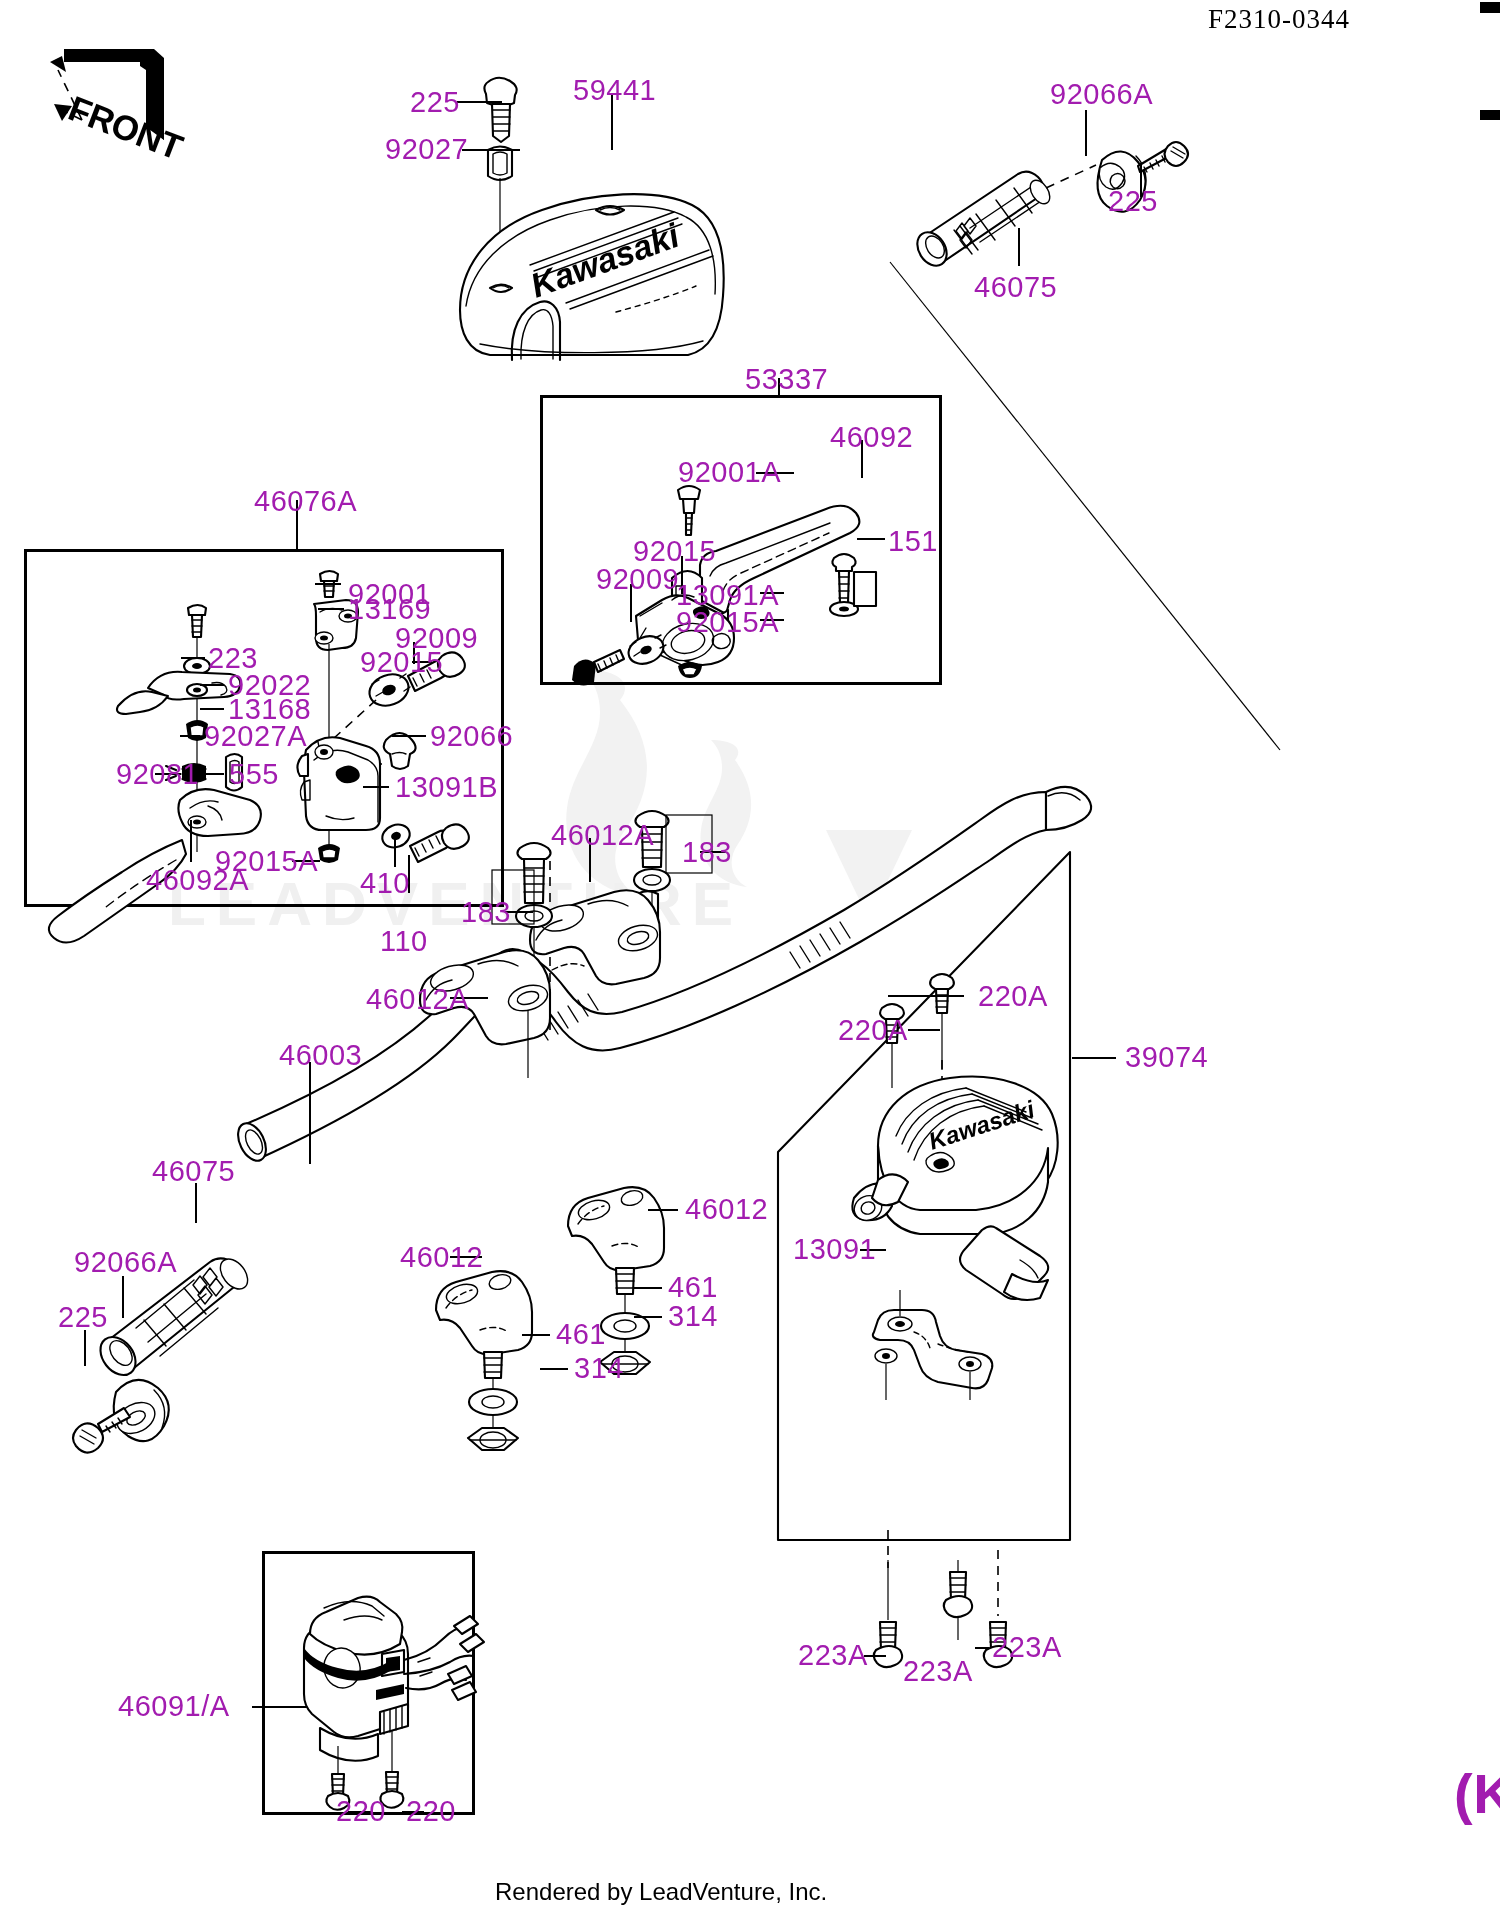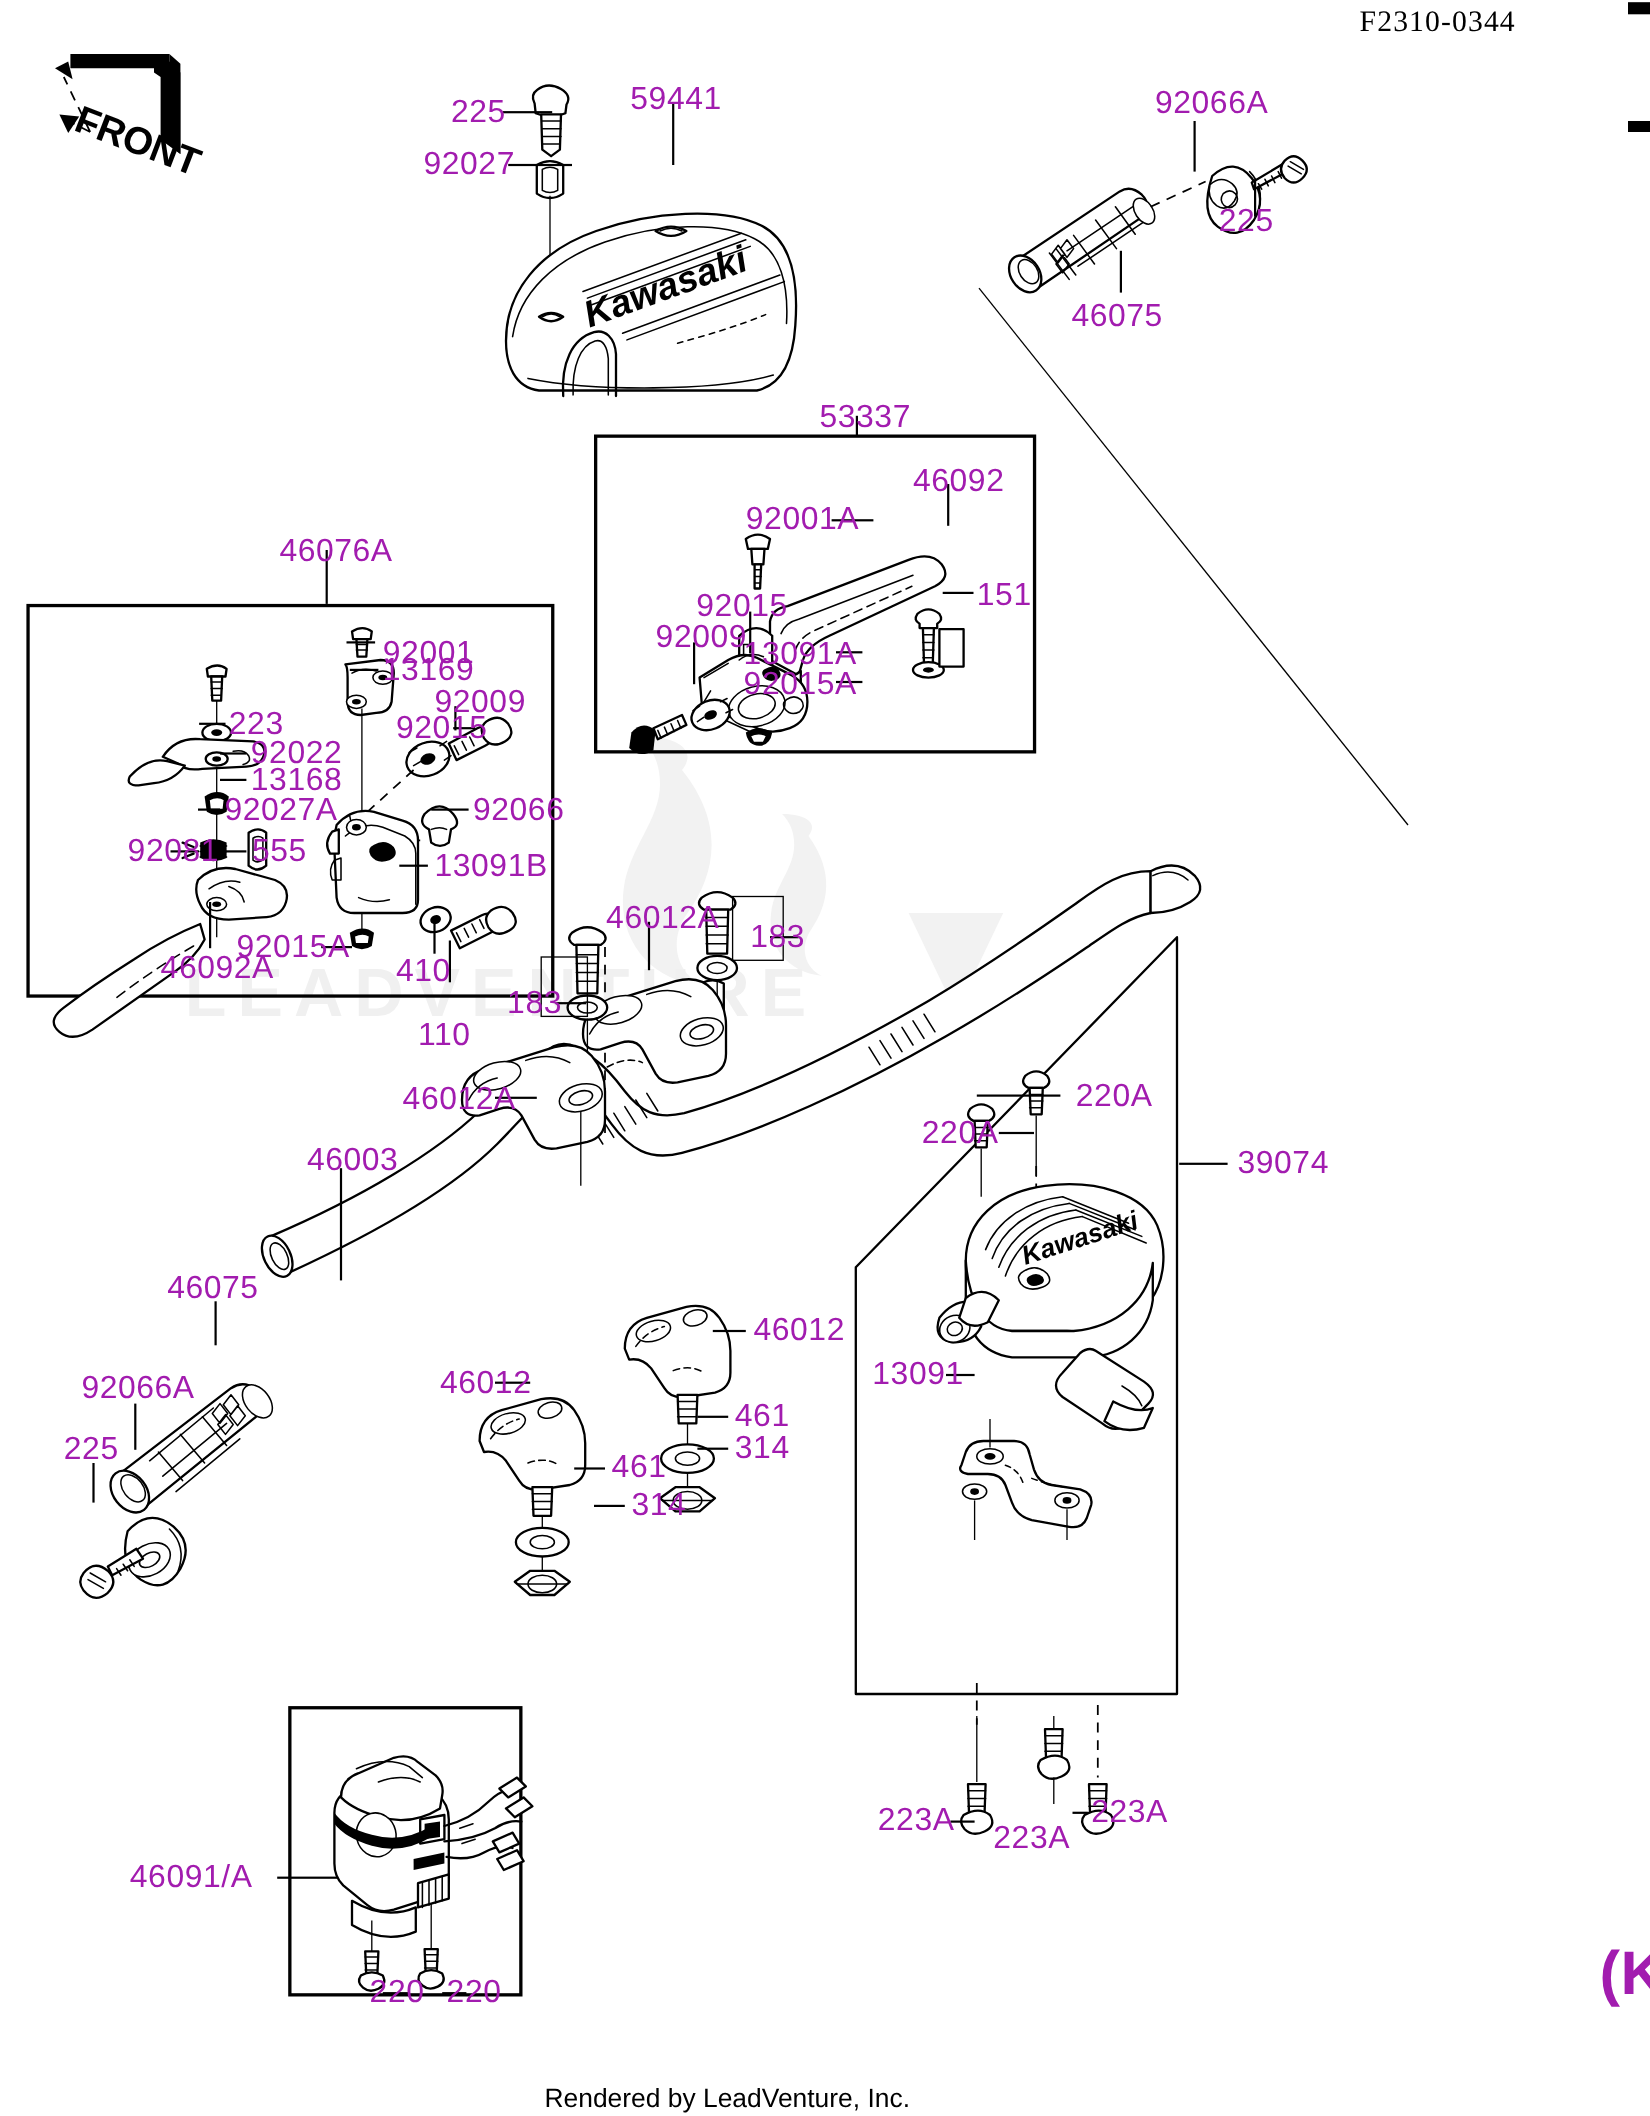--- a/index.html
+++ b/index.html
@@ -74,21 +74,21 @@
     <svg width="1500" height="1924" viewBox="0 0 1500 1924">
       <g fill="#f2f2f2">
         <path d="M620 700 c40 50 30 95 5 130 c-18 25 -10 55 14 66 c-48 -4 -78 -42 -72 -88 c5 -38 33 -62 33 -95 c0 -18 -6 -32 -18 -44 c36 0 52 14 38 31z"></path>
         <path d="M735 760 c24 33 18 62 3 84 c-12 17 -6 36 9 43 c-31 -3 -50 -27 -46 -57 c3 -25 21 -40 21 -62 c0 -12 -4 -21 -11 -28 c23 0 33 9 24 20z"></path>
         <path d="M826 830 l86 0 l-43 90 z"></path>
       </g>
     </svg>
     <div class="wmtext" style="left:168px;top:868px;">LEADVENTURE</div>
   </div>
 
-  <div class="hdr" style="left:1208px;top:4px;margin-left:28px;">F2310-0344</div>
+  <div class="hdr" style="left:1208px;top:4px;">F2310-0344</div>
 
   <svg style="position:absolute;left:1478px;top:0;" width="24" height="140">
     <rect class="blk" x="2" y="2" width="22" height="11"></rect>
     <rect class="blk" x="2" y="110" width="22" height="10"></rect>
   </svg>
 
   <div id="frontBadge">
     <svg width="160" height="130" viewBox="0 0 160 130">
 
       <path class="dash-l" d="M46 98 L22 48 M46 98 L18 84"></path>
@@ -968,15 +968,15 @@
 
   <div class="ln h" style="left:864px;top:1655px;width:22px;"></div>
   <div class="ln h" style="left:975px;top:1647px;width:14px;"></div>
 
   <div class="lbl" style="left:798px;top:1641px;">223A</div>
   <div class="lbl" style="left:903px;top:1657px;">223A</div>
   <div class="lbl" style="left:992px;top:1633px;">223A</div>
 
   <div class="lbl" style="left:1454px;top:1766px;font-size:56px;font-weight:700;">(K</div>
 
-  <div class="foot" style="left:495px;top:1878px;margin-top:16px;">Rendered by LeadVenture, Inc.</div>
+  <div class="foot" style="left:495px;top:1878px;">Rendered by LeadVenture, Inc.</div>
 
 </div>
 
 </body></html>

